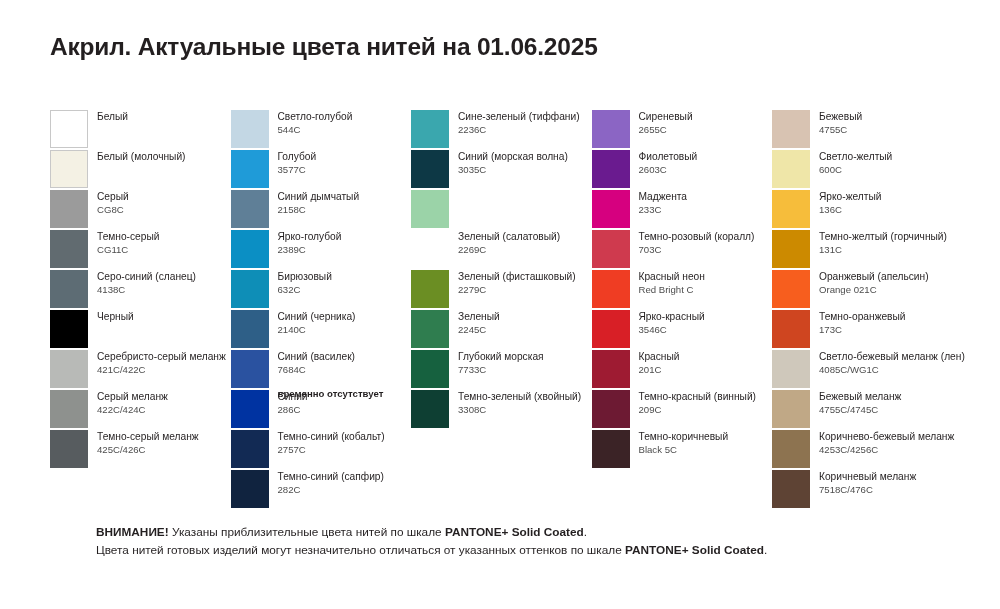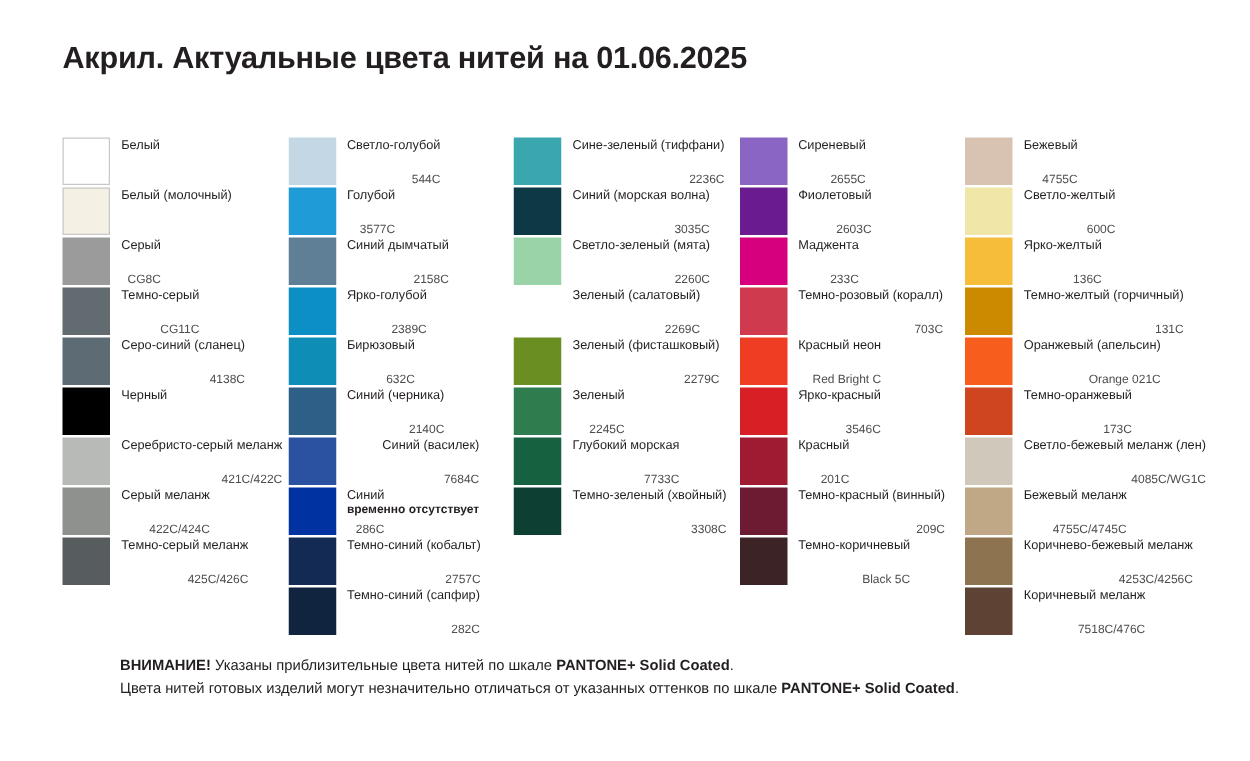--- a/index.html
+++ b/index.html
@@ -57,32 +57,31 @@
     flex: 0 0 38px;
     box-sizing: border-box;
   }
   .chip.bordered {
     border: 1px solid #c8c8c8;
   }
   .labels {
     margin-left: 9px;
     padding-top: 1px;
     line-height: 1.18;
-    text-align: right;
   }
   .lbl-name {
     font-size: 10.2px;
     color: #231f20;
     white-space: nowrap;
   }
   .lbl-code {
     font-size: 9.6px;
     color: #4d4d4d;
     white-space: nowrap;
-    margin-top: 15px;
+    margin-top: 1px;
   }
   .lbl-note {
     font-size: 9.6px;
     color: #231f20;
     font-weight: bold;
     white-space: nowrap;
     margin-top: 13px;
   }
   .footer {
     position: absolute;
@@ -253,24 +252,20 @@
         </div>
         <div class="swatch-row">
           <div class="chip" style="background: rgb(13, 56, 69);"></div>
           <div class="labels">
             <div class="lbl-name">Синий (морская волна)</div>
             <div class="lbl-code">3035C</div>
           </div>
         </div>
         <div class="swatch-row">
           <div class="chip" style="background: rgb(155, 211, 168);"></div>
-          <div class="labels">
-            <div class="lbl-name">Светло-зеленый (мята)</div>
-            <div class="lbl-code">2260C</div>
-          </div>
         </div>
         <div class="swatch-row">
           <div class="chip"></div>
           <div class="labels">
             <div class="lbl-name">Зеленый (салатовый)</div>
             <div class="lbl-code">2269C</div>
           </div>
         </div>
         <div class="swatch-row">
           <div class="chip" style="background: rgb(107, 142, 35);"></div>

